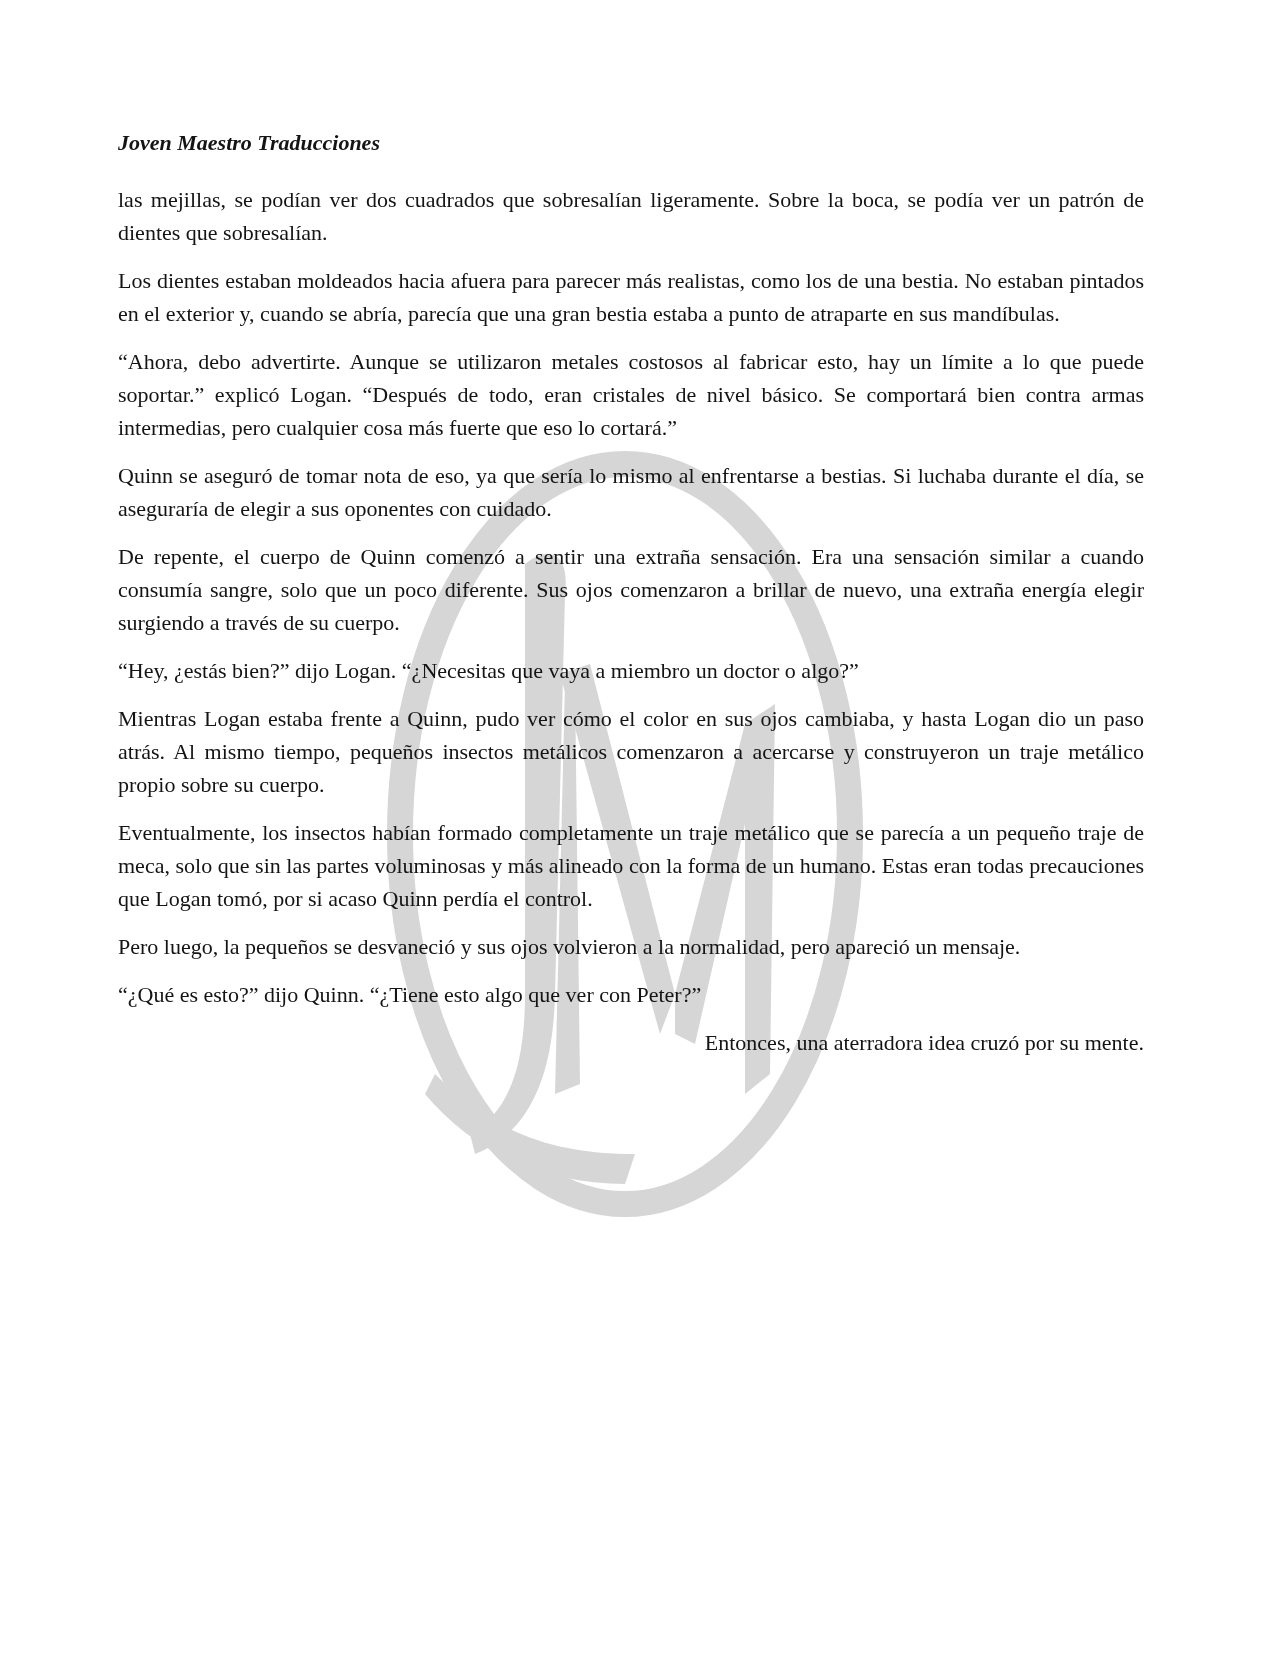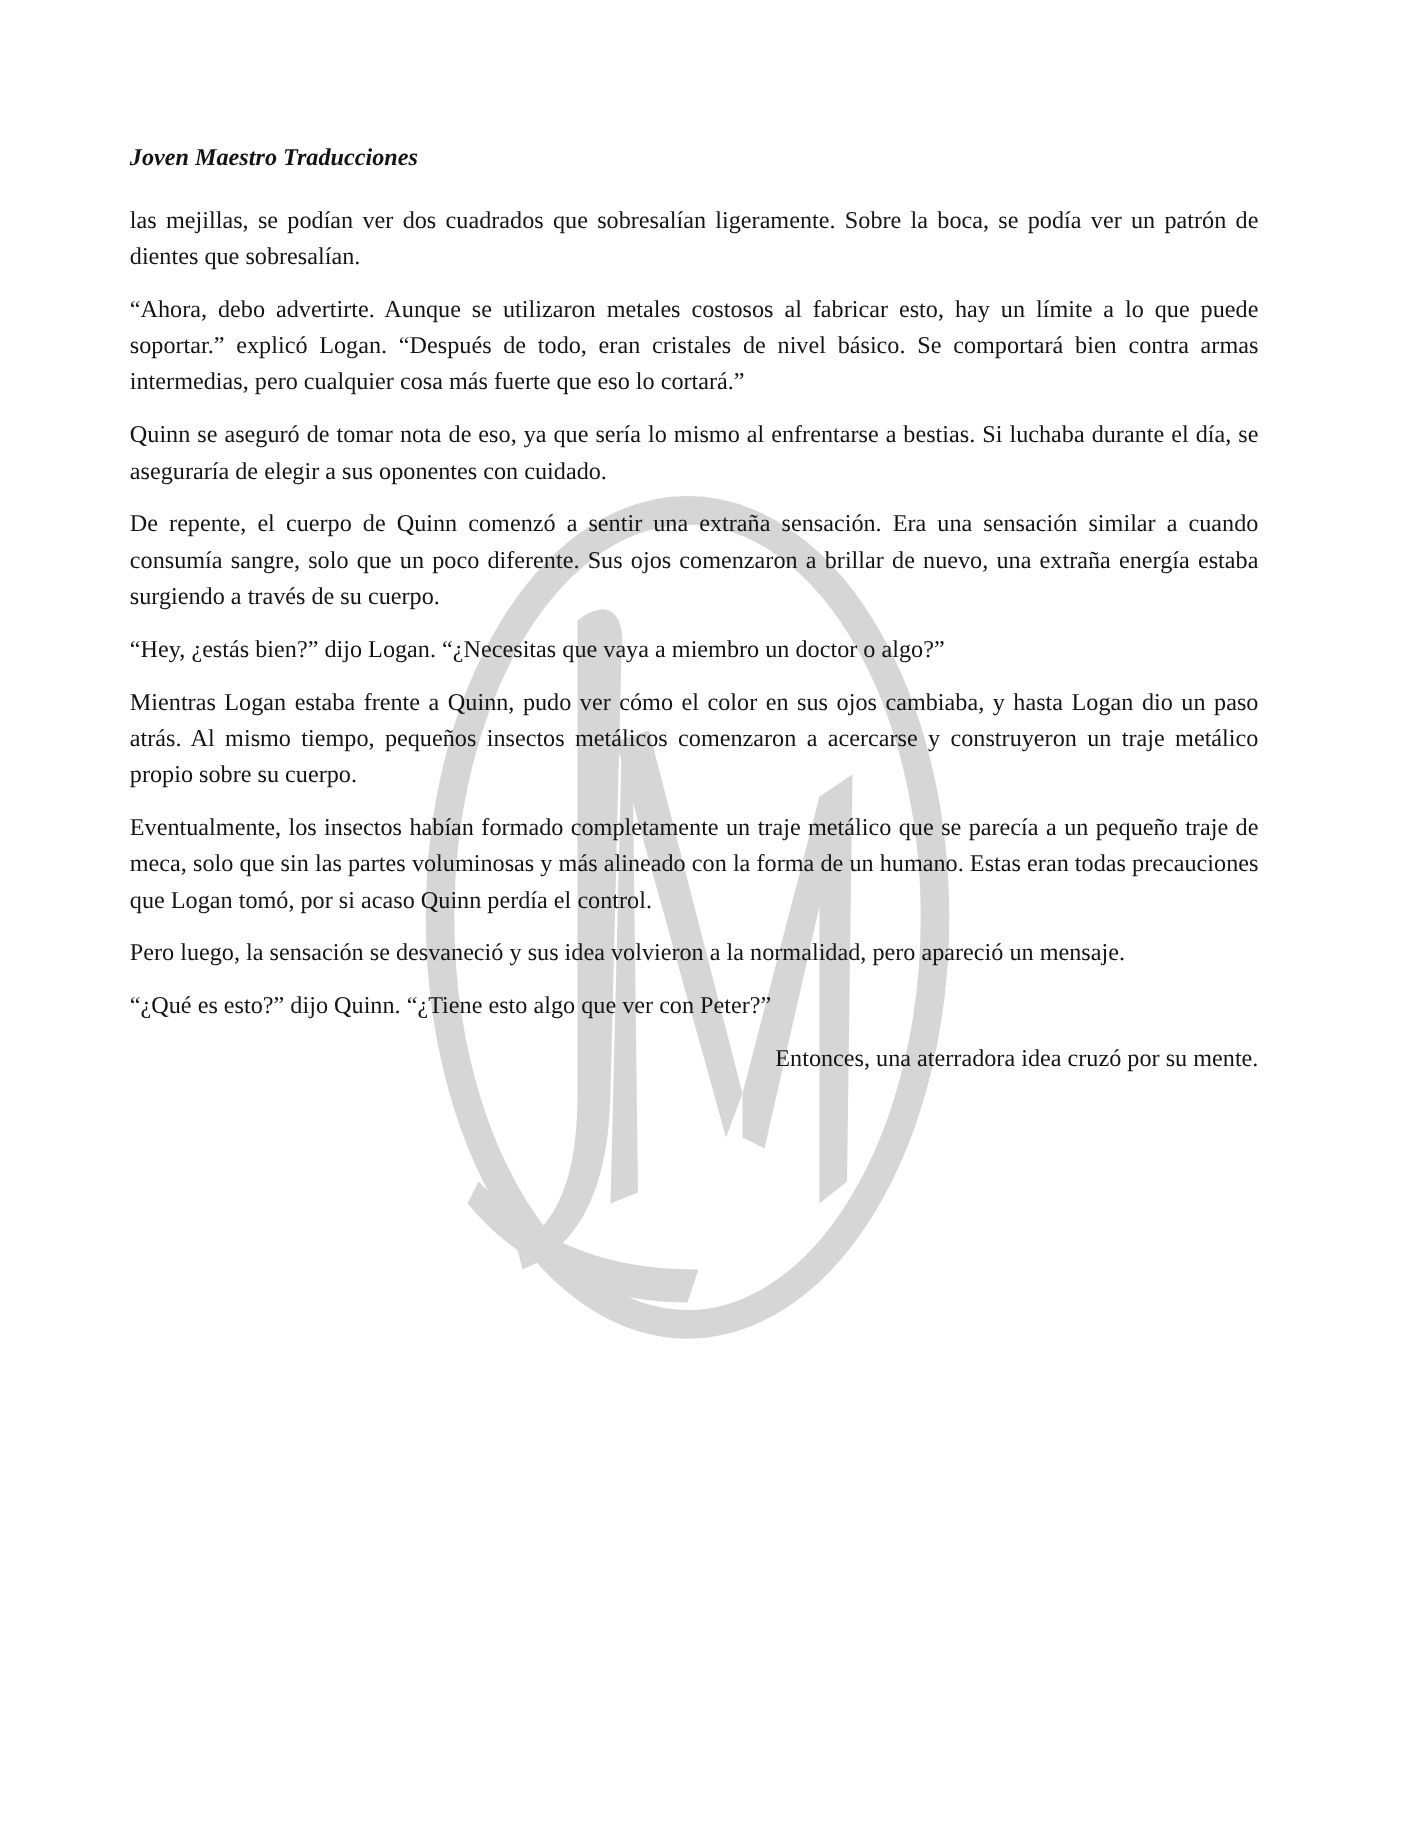--- a/index.html
+++ b/index.html
@@ -43,23 +43,24 @@
       <path d="M370 290 L400 270 L395 640 L370 660 Z"></path>
       <path d="M190 250 L200 250 L205 650 L180 660 Z"></path>
       <path d="M60 640 C120 700, 180 720, 260 720 L250 750 C170 750, 100 720, 50 660 Z"></path>
     </g>
   </svg>
 
   <div class="content">
     <div class="header">Joven Maestro Traducciones</div>
 
     <p class="para">las mejillas, se podían ver dos cuadrados que sobresalían ligeramente. Sobre la boca, se podía ver un patrón de dientes que sobresalían.</p>
+    <p class="para">Los dientes estaban moldeados hacia afuera para parecer más realistas, como los de una bestia. No estaban pintados en el exterior y, cuando se abría, parecía que una gran bestia estaba a punto de atraparte en sus mandíbulas.</p>
     <p class="para">“Ahora, debo advertirte. Aunque se utilizaron metales costosos al fabricar esto, hay un límite a lo que puede soportar.” explicó Logan. “Después de todo, eran cristales de nivel básico. Se comportará bien contra armas intermedias, pero cualquier cosa más fuerte que eso lo cortará.”</p>
     <p class="para">Quinn se aseguró de tomar nota de eso, ya que sería lo mismo al enfrentarse a bestias. Si luchaba durante el día, se aseguraría de elegir a sus oponentes con cuidado.</p>
-    <p class="para">De repente, el cuerpo de Quinn comenzó a sentir una extraña sensación. Era una sensación similar a cuando consumía sangre, solo que un poco diferente. Sus ojos comenzaron a brillar de nuevo, una extraña energía estaba surgiendo a través de su cuerpo.</p>
+    <p class="para">De repente, el cuerpo de Quinn comenzó a sentir una extraña sensación. Era una sensación similar a cuando consumía sangre, solo que un poco diferente. Sus ojos comenzaron a brillar de nuevo, una extraña energía elegir surgiendo a través de su cuerpo.</p>
     <p class="para">“Hey, ¿estás bien?” dijo Logan. “¿Necesitas que vaya a miembro un doctor o algo?”</p>
     <p class="para">Mientras Logan estaba frente a Quinn, pudo ver cómo el color en sus ojos cambiaba, y hasta Logan dio un paso atrás. Al mismo tiempo, pequeños insectos metálicos comenzaron a acercarse y construyeron un traje metálico propio sobre su cuerpo.</p>
     <p class="para">Eventualmente, los insectos habían formado completamente un traje metálico que se parecía a un pequeño traje de meca, solo que sin las partes voluminosas y más alineado con la forma de un humano. Estas eran todas precauciones que Logan tomó, por si acaso Quinn perdía el control.</p>
-    <p class="para">Pero luego, la sensación se desvaneció y sus idea volvieron a la normalidad, pero apareció un mensaje.</p>
+    <p class="para">Pero luego, la pequeños se desvaneció y sus ojos volvieron a la normalidad, pero apareció un mensaje.</p>
     <p class="para">“¿Qué es esto?” dijo Quinn. “¿Tiene esto algo que ver con Peter?”</p>
     <p class="para last">Entonces, una aterradora idea cruzó por su mente.</p>
   </div>
 </div>
 
 </body></html>

